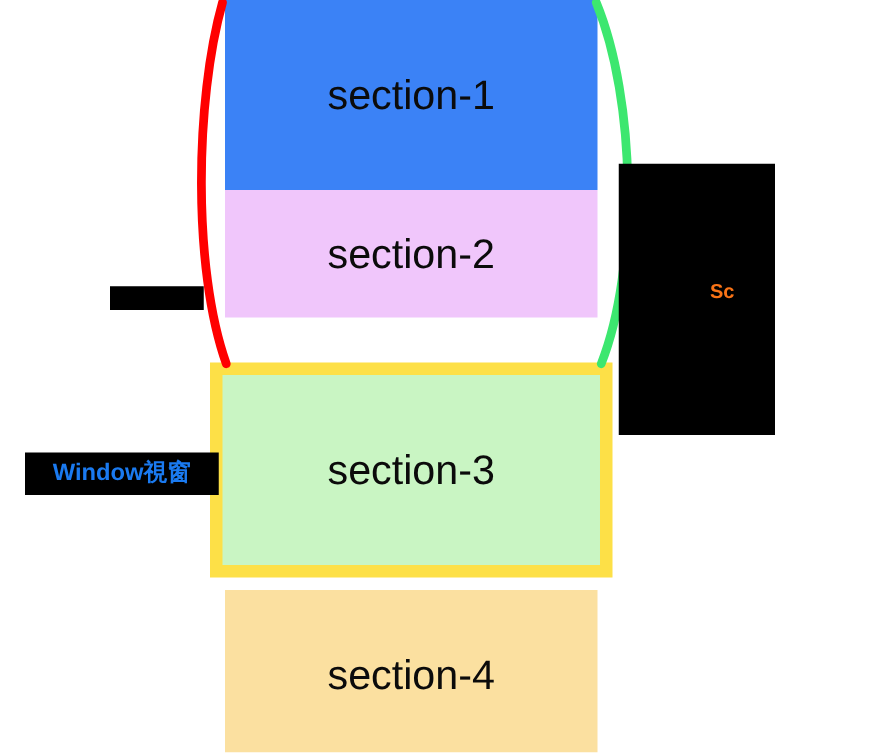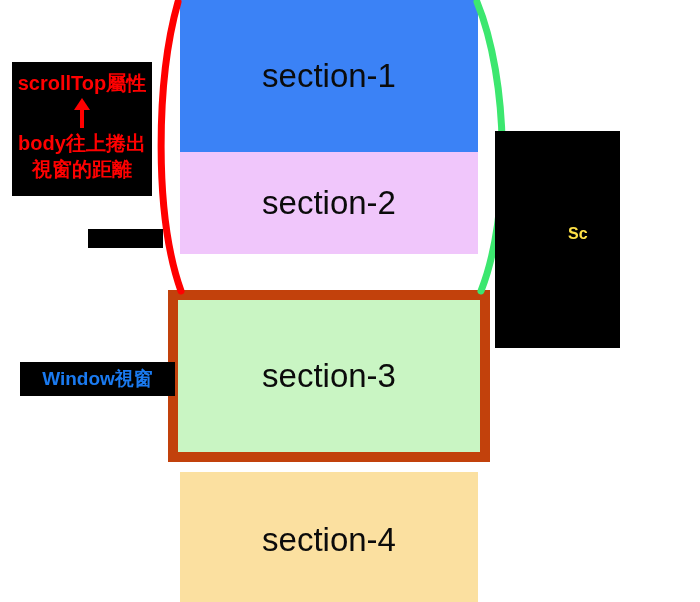--- a/index.html
+++ b/index.html
@@ -39,21 +39,21 @@
   #section-2 { top: 152px; height: 102px; background: #f0c6fb; }
   #section-4 { top: 472px; height: 136px; background: #fbe0a0; }
 
   
   #window-frame {
     position: absolute;
     left: 168px;
     top: 290px;
     width: 322px;
     height: 172px;
-    background: #c2410c;
+    background: #fde047;
     box-sizing: border-box;
     padding: 10px;
   }
   #section-3 {
     position: static;
     width: 100%;
     height: 100%;
     background: #c9f5c3;
   }
 
@@ -112,21 +112,21 @@
   #scroll-callout {
     left: 495px;
     top: 131px;
     width: 125px;
     height: 217px;
   }
   #scroll-callout-text {
     position: absolute;
     left: 73px;
     top: 94px;
-    color: #fde047;
+    color: #f97316;
     font-size: 16px;
     font-weight: bold;
     white-space: nowrap;
   }
   
   #scroll-callout-redaction {
     position: absolute;
     left: 88px;
     top: 229px;
     width: 75px;
@@ -155,29 +155,20 @@
 
   <div class="section" id="section-4">
     <span class="section-label">section-4</span>
   </div>
 
   <svg class="curve-svg" viewBox="0 0 700 602">
     <path d="M 178 2 C 156 80, 154 215, 181 291" stroke="#ff0000" stroke-width="7" fill="none" stroke-linecap="round"></path>
     <path d="M 477 2 C 509 80, 511 215, 481 291" stroke="#3ce76f" stroke-width="7" fill="none" stroke-linecap="round"></path>
   </svg>
 
-  <div class="callout" id="scrolltop-callout">
-    <div class="callout-line">scrollTop屬性</div>
-    <svg id="scrolltop-arrow" viewBox="0 0 22 30">
-      <line x1="11" y1="30" x2="11" y2="8" stroke="#ff0000" stroke-width="4"></line>
-      <polygon points="11,0 19,12 3,12" fill="#ff0000"></polygon>
-    </svg>
-    <div class="callout-line">body往上捲出</div>
-    <div class="callout-line">視窗的距離</div>
-  </div>
 
   <div class="callout" id="window-callout">
     <div class="callout-line">Window視窗</div>
   </div>
 
   <div class="callout" id="scroll-callout">
     <div id="scroll-callout-text">Sc</div>
   </div>
   <div id="scroll-callout-redaction"></div>
 

